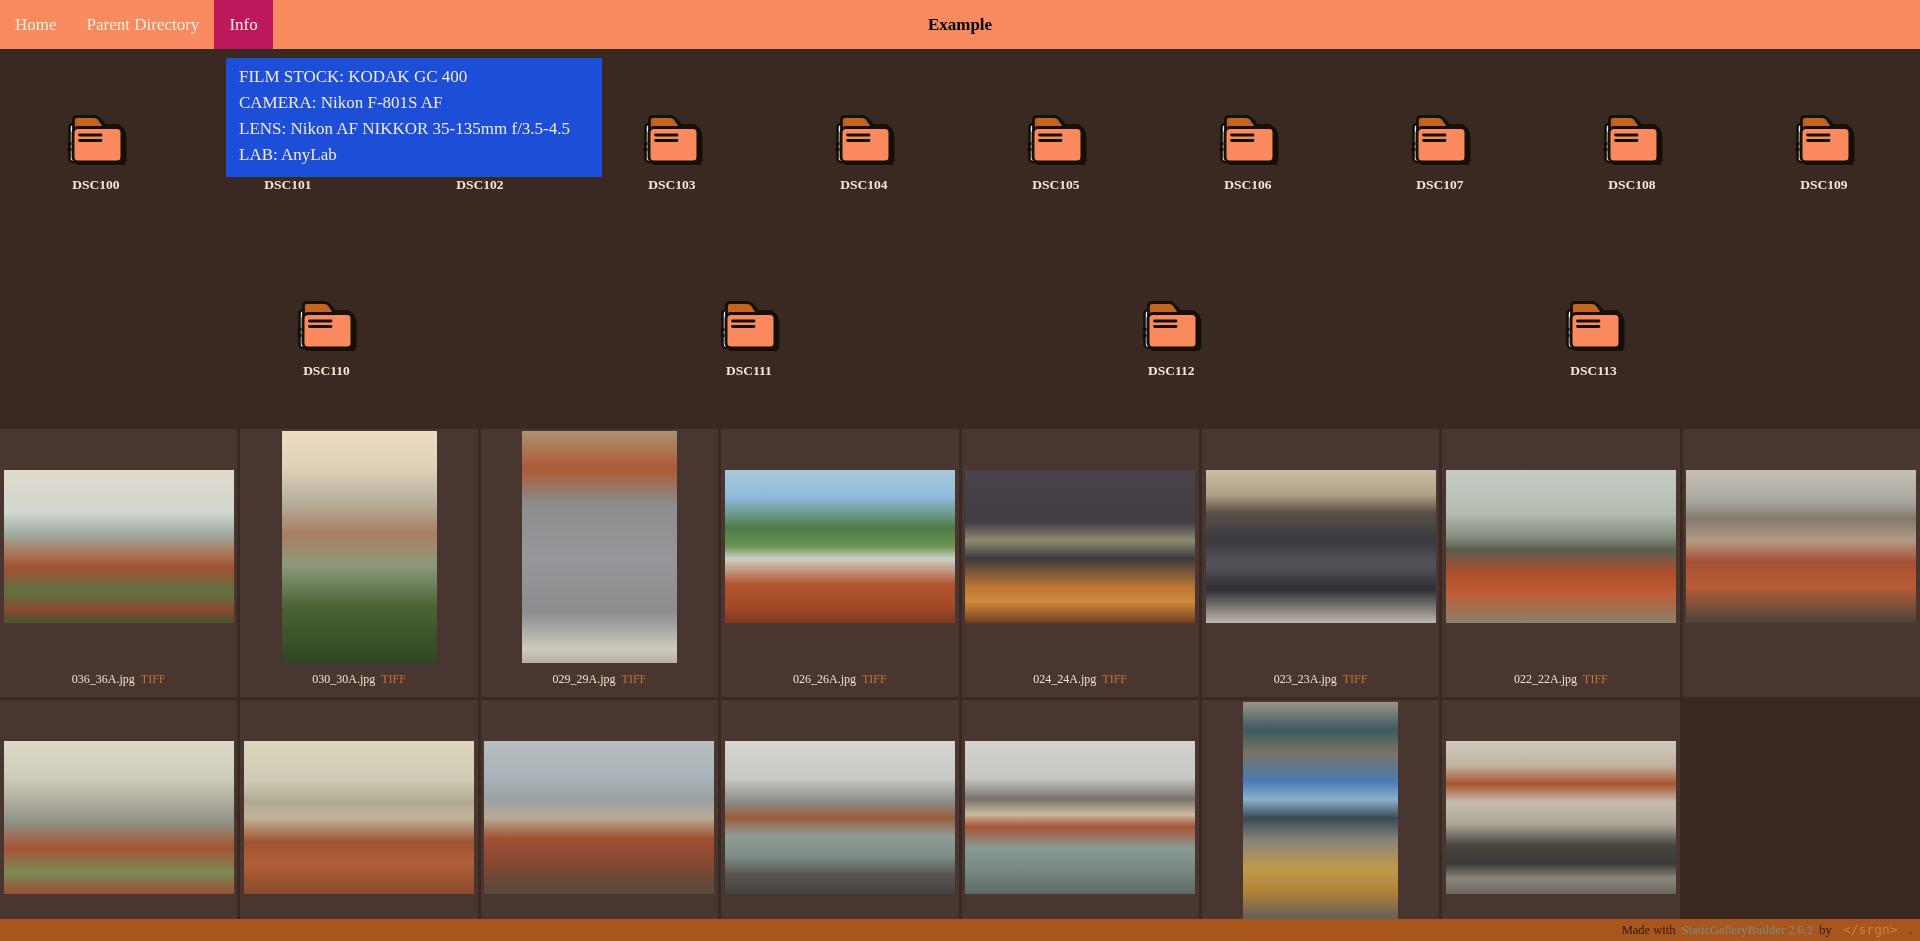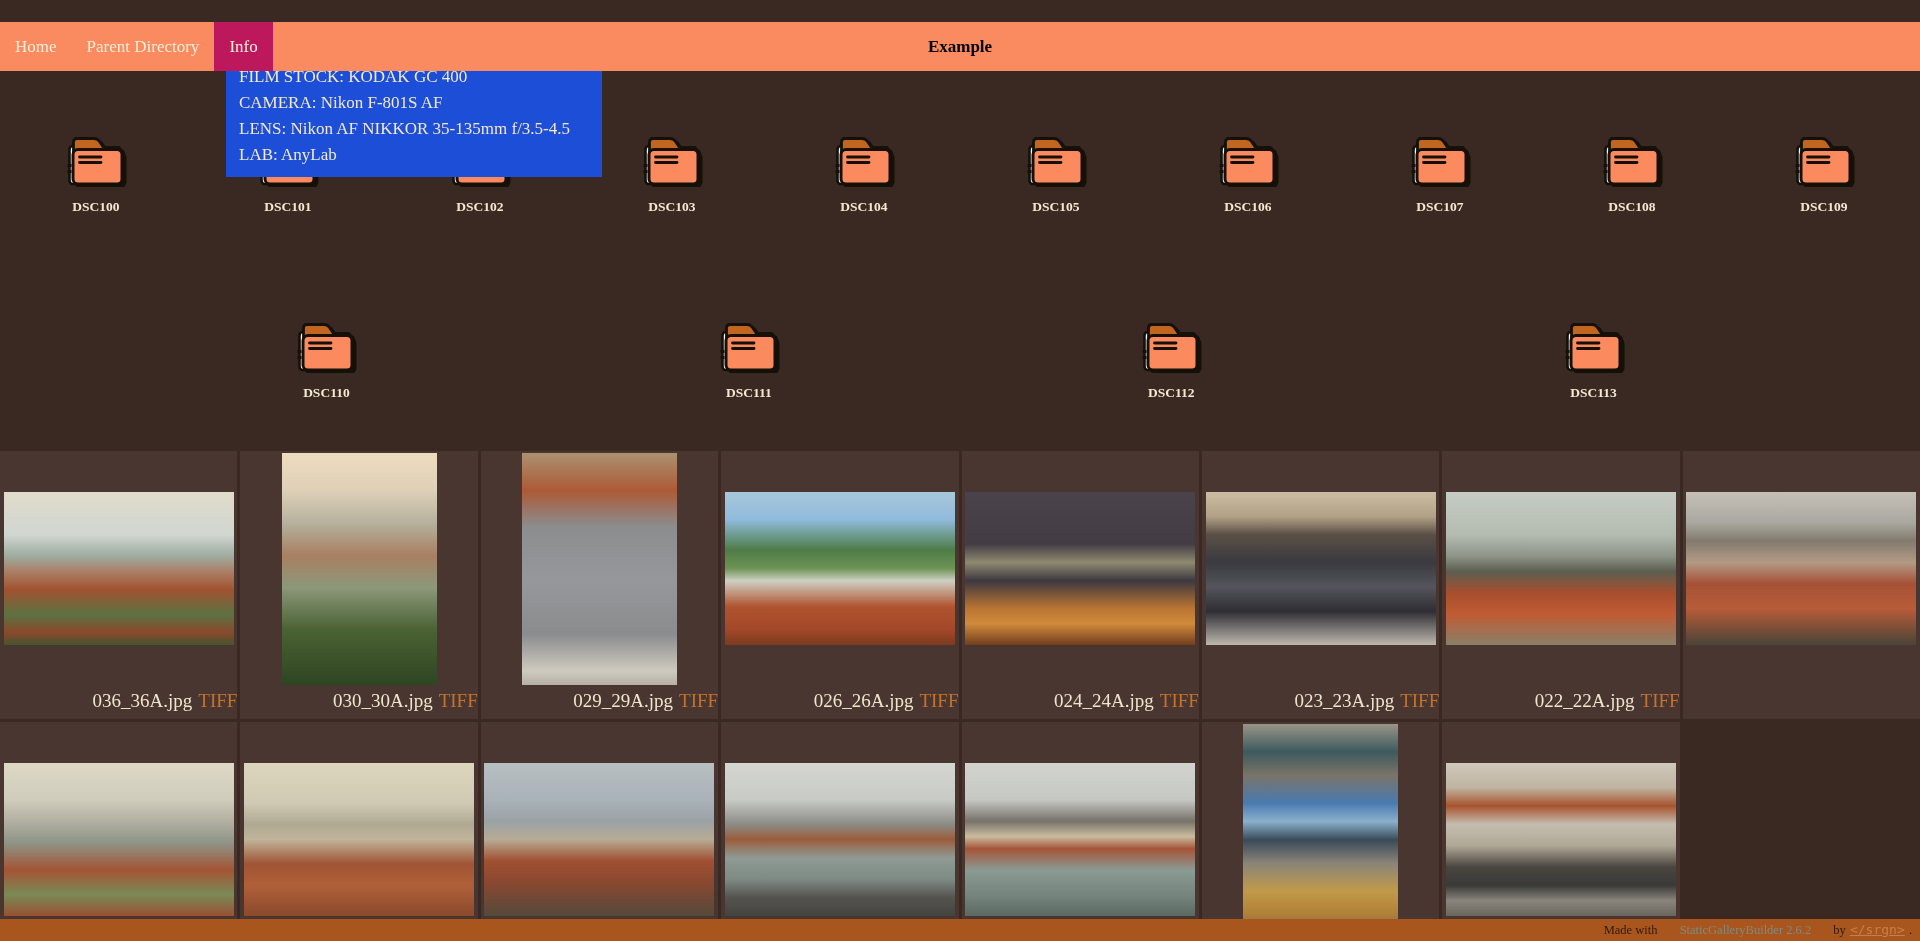--- a/index.html
+++ b/index.html
@@ -1,20 +1,20 @@
 <!DOCTYPE html>
 <html><head>
 <meta charset="utf-8">
 <style>
   * { margin:0; padding:0; box-sizing:border-box; }
   html,body { width:1920px; height:941px; overflow:hidden; background:#3a2822;
               font-family:"Liberation Serif", serif; }
 
   
-  .nav { position:relative; height:49px; background:#fa8a5f; z-index:30;margin-top:22px; }
+  .nav { position:relative; height:49px; background:#fa8a5f; z-index:30; }
   .nav ul { list-style:none; display:flex; }
   .nav li { padding:0 15px; line-height:49px; font-size:17px; color:#f6eed9; cursor:pointer; }
   .nav li.active { background:#be185d; }
   .nav-title { position:absolute; top:0; left:50%; transform:translateX(-50%);
                line-height:49px; font-size:17px; font-weight:bold; color:#000000; }
 
   
   .info-panel { position:absolute; left:226px; top:49px; width:376px; z-index:25;
                 background:#1d4ed8; color:#f2e9d0; padding:6px 13px 9px 13px;
                 font-size:17px; line-height:26px;margin-top:9px; }
@@ -27,30 +27,30 @@
   .folder-label { margin-top:8px; font-size:13.5px; line-height:16px;
                   font-weight:bold; color:#f2e9d0; }
 
   
   .gallery { display:grid; grid-template-columns:repeat(8, 1fr); gap:3px; }
   .tile { background:#4a3630; height:268px; display:flex; flex-direction:column; }
   .imgbox { height:235px; display:flex; align-items:center; justify-content:center; }
   .thumb { cursor:pointer; }
   .thumb.l { width:230px; height:153px; }
   .thumb.p { width:155px; height:232px; }
-  .caption { height:33px; line-height:30px; text-align:right; font-size:19px; color:#efe5cc; }
+  .caption { height:33px; line-height:30px; text-align:center; font-size:12px; color:#efe5cc; }
   .caption .tiff { color:#c4722c; margin-left:6px; text-decoration:none; cursor:pointer; }
 
   
   .footer { position:fixed; left:0; bottom:0; width:1920px; height:22px; z-index:40;
             background:#a8561e; text-align:right; padding-right:8px;
             font-size:12.5px; line-height:22px; color:#33190b; }
-  .footer .builder { color:#7e8b83; text-decoration:none; margin:0 19px; cursor:pointer; }
+  .footer .builder { color:#7e8b83; text-decoration:none; margin:0 3px; cursor:pointer; }
   .footer .srgn { font-family:"DejaVu Sans Mono", monospace; font-size:13px;
-                  color:#cf8a52; opacity:.8; margin:0 1px; cursor:pointer;text-decoration:underline; }
+                  color:#cf8a52; opacity:.8; margin:0 8px; cursor:pointer; }
 </style>
 </head>
 <body>
 
 <div class="nav">
   <ul>
     <li>Home</li>
     <li>Parent Directory</li>
     <li class="active">Info</li>
   </ul>

